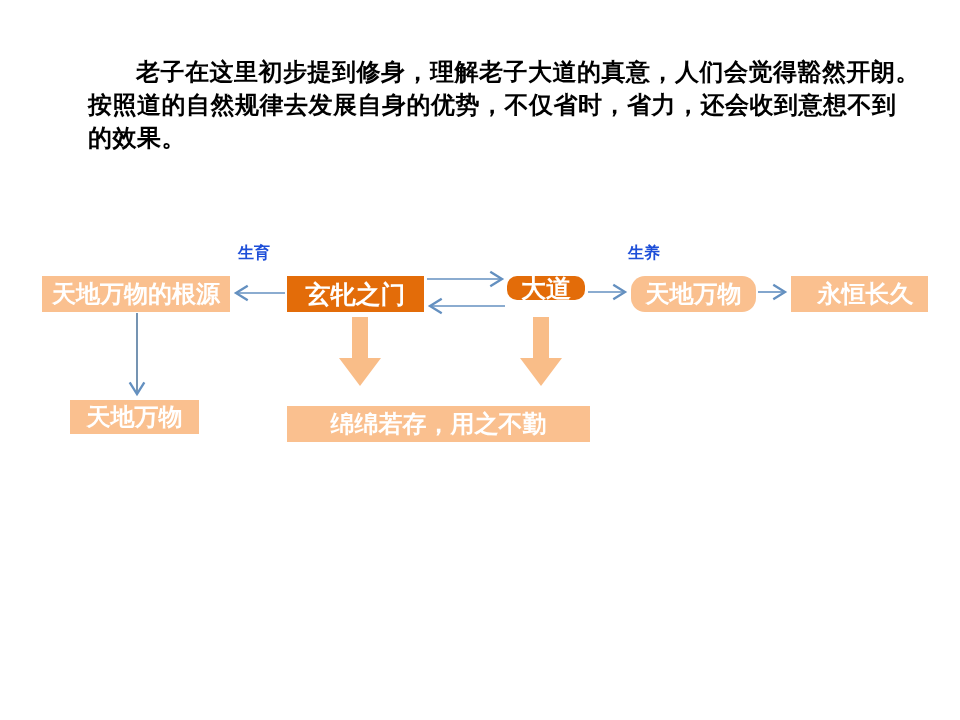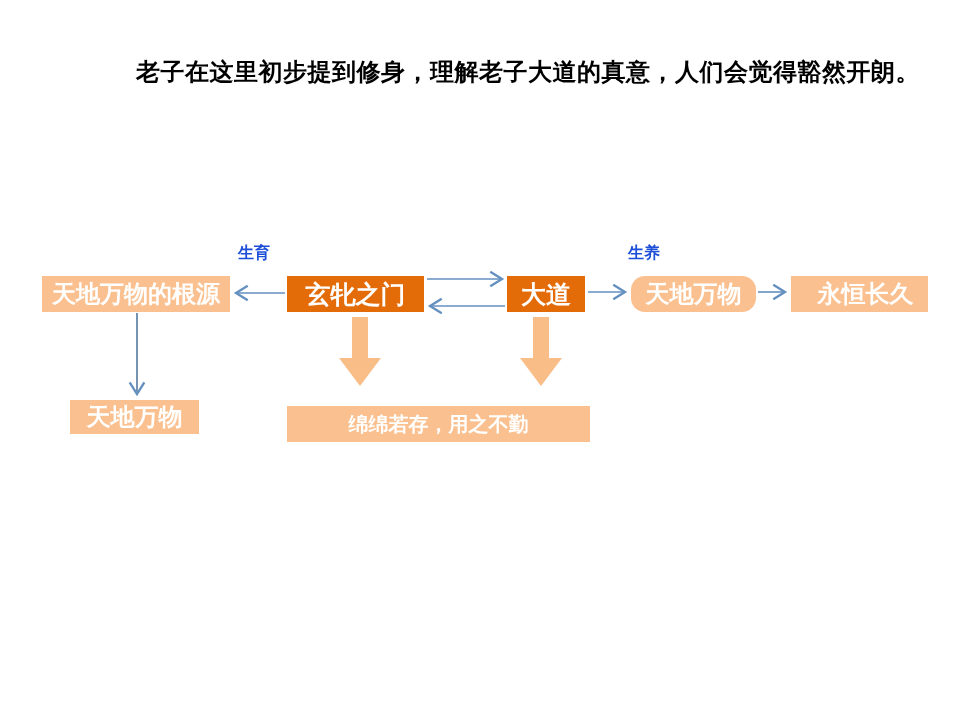--- a/index.html
+++ b/index.html
@@ -36,20 +36,22 @@
   
   .arrows{position:absolute;left:0;top:0;width:960px;height:720px;pointer-events:none;}
 </style>
 </head>
 <body>
 
 <div class="slide">
 
   <div class="para">
     <div class="para-line indent">老子在这里初步提到修身，理解老子大道的真意，人们会觉得豁然开朗。</div>
+    <div class="para-line">按照道的自然规律去发展自身的优势，不仅省时，省力，还会收到意想不到</div>
+    <div class="para-line">的效果。</div>
   </div>
 
   <div class="flow-label" style="left:238px;top:243px;">生育</div>
   <div class="flow-label" style="left:628px;top:243px;">生养</div>
 
   <svg class="arrows" viewBox="0 0 960 720" xmlns="http://www.w3.org/2000/svg">
     <defs>
       <marker id="vhead" viewBox="0 0 12 12" refX="10" refY="6" markerWidth="11" markerHeight="11" orient="auto">
         <path d="M2,1 L10,6 L2,11" fill="none" stroke="#6490C0" stroke-width="1.6"></path>
       </marker>
@@ -68,23 +70,23 @@
     <line x1="137" y1="313" x2="137" y2="394" stroke="#53799F" stroke-width="1.6" marker-end="url(#vhead)"></line>
 
     <polygon points="352,317 368,317 368,358 381,358 360,386 339,358 352,358" fill="#F9BD88"></polygon>
     <polygon points="533,317 549,317 549,358 562,358 541,386 520,358 533,358" fill="#F9BD88"></polygon>
   </svg>
 
   <div class="box light" style="left:42px;top:276px;width:188px;height:36px;font-size:24px;">天地万物的根源</div>
 
   <div class="box dark" style="left:287px;top:276px;width:137px;height:36px;font-size:25px;">玄牝之门</div>
 
-  <div class="box dark" style="left:507px;top:276px;width:78px;height:36px;font-size:25px;">大道</div>
+  <div class="box dark" style="left:507px;top:276px;width:78px;height:24px;font-size:25px;border-radius:10px;">大道</div>
 
   <div class="box light" style="left:631px;top:276px;width:125px;height:36px;font-size:24px;border-radius:14px;">天地万物</div>
 
   <div class="box light" style="left:791px;top:276px;width:125px;height:36px;font-size:24px;padding-left:12px;">永恒长久</div>
 
   <div class="box light" style="left:70px;top:400px;width:129px;height:34px;font-size:24px;">天地万物</div>
 
-  <div class="box light" style="left:287px;top:406px;width:303px;height:36px;font-size:20px;">绵绵若存，用之不勤</div>
+  <div class="box light" style="left:287px;top:406px;width:303px;height:36px;font-size:24px;">绵绵若存，用之不勤</div>
 
 </div>
 
 </body></html>

